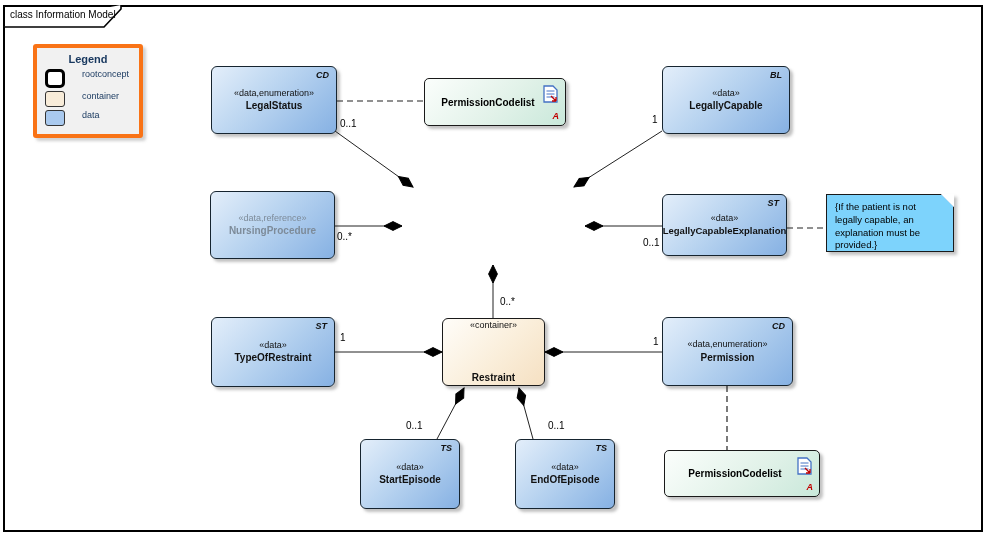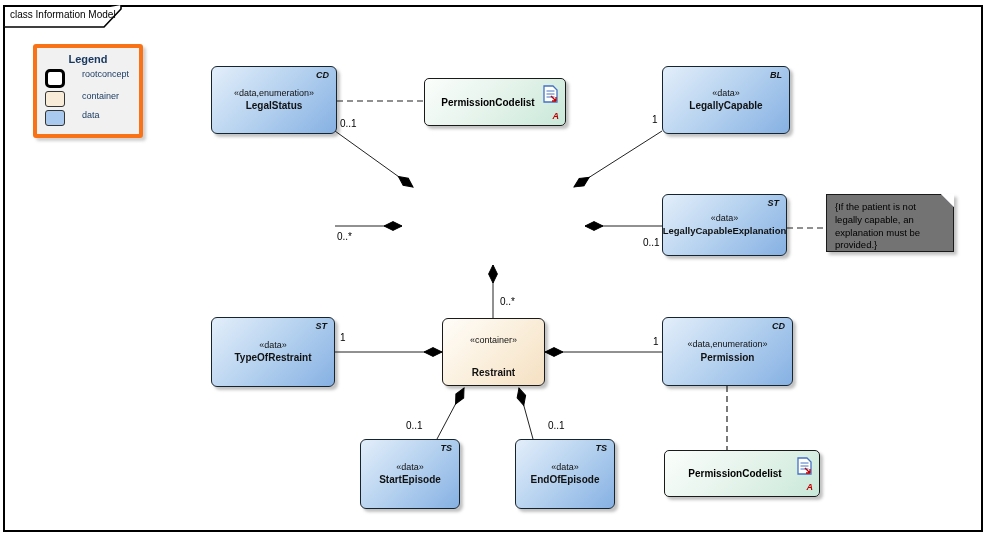--- a/index.html
+++ b/index.html
@@ -19,30 +19,30 @@
   .node .tag{position:absolute;top:3px;right:7px;font-size:9px;font-weight:bold;font-style:italic;color:#111;}
   .stereo{font-size:9px;color:#111;line-height:1.35;}
   .cname{font-size:10px;font-weight:bold;color:#111;line-height:1.4;}
 
   .data-node{background:linear-gradient(135deg,#e3eefa 0%,#b9d4f0 45%,#86b1e3 100%);border:1px solid #16242f;}
   .muted .stereo,.muted .cname{color:#7d8b99;}
 
   .root-node{background:linear-gradient(135deg,#ffffff 0%,#f4f4f4 55%,#e7e7e7 100%);border:3px solid #000;border-radius:7px;
              justify-content:flex-start;padding-top:9px;}
   .container-node{background:linear-gradient(135deg,#fffdf9 0%,#faeeda 55%,#f5e0c2 100%);border:1px solid #1a1a1a;
-             justify-content:flex-start;padding-top:15px;gap:20px;}
+             justify-content:space-between;padding-top:0;}
 
   .codelist-node{background:linear-gradient(135deg,#fbfefc 0%,#e2f2e9 55%,#c9e8da 100%);border:1px solid #1a1a1a;
              flex-direction:row;justify-content:center;align-items:center;border-radius:5px;}
   .cl-name{font-size:10px;font-weight:bold;}
   .cl-badge{position:absolute;right:6px;top:6px;width:18px;bottom:4px;display:flex;flex-direction:column;align-items:center;justify-content:space-between;}
   .cl-a{font-size:9px;font-weight:bold;font-style:italic;color:#c00000;align-self:flex-end;}
 
   
-  .note{position:absolute;box-sizing:border-box;background:#737373;border:1px solid #1a1a1a;
+  .note{position:absolute;box-sizing:border-box;background:#7dd3fc;border:1px solid #1a1a1a;
         box-shadow:3px 3px 3px rgba(120,120,120,.45);padding:6px 8px;font-size:9.5px;line-height:1.35;text-align:left;}
   .note .fold{position:absolute;top:-1px;right:-1px;width:0;height:0;
         border-top:13px solid #fff;border-left:13px solid transparent;}
   .note .fold2{position:absolute;top:-1px;right:-1px;width:0;height:0;
         border-bottom:13px solid transparent;border-right:13px solid #b9b9d6;}
 
   
   .legend{position:absolute;left:33px;top:44px;width:110px;height:94px;background:#f1f1f1;
           border:4px solid #f97316;border-radius:3px;box-shadow:3px 3px 3px rgba(140,140,140,.4);
           box-sizing:border-box;padding:5px 8px;}
@@ -104,20 +104,24 @@
       <span class="cl-a">A</span>
     </div>
   </div>
 
   <div class="node data-node" style="left:662px;top:66px;width:128px;height:68px">
     <span class="tag">BL</span>
     <div class="stereo">«data»</div>
     <div class="cname">LegallyCapable</div>
   </div>
 
+  <div class="node data-node muted" style="left:210px;top:191px;width:125px;height:68px">
+    <div class="stereo">«data,reference»</div>
+    <div class="cname">NursingProcedure</div>
+  </div>
 
 
   <div class="node data-node" style="left:662px;top:194px;width:125px;height:62px">
     <span class="tag">ST</span>
     <div class="stereo">«data»</div>
     <div class="cname" style="font-size:9.5px;">LegallyCapableExplanation</div>
   </div>
 
   <div class="note" style="left:826px;top:194px;width:128px;height:58px">
     <div class="fold2"></div>

